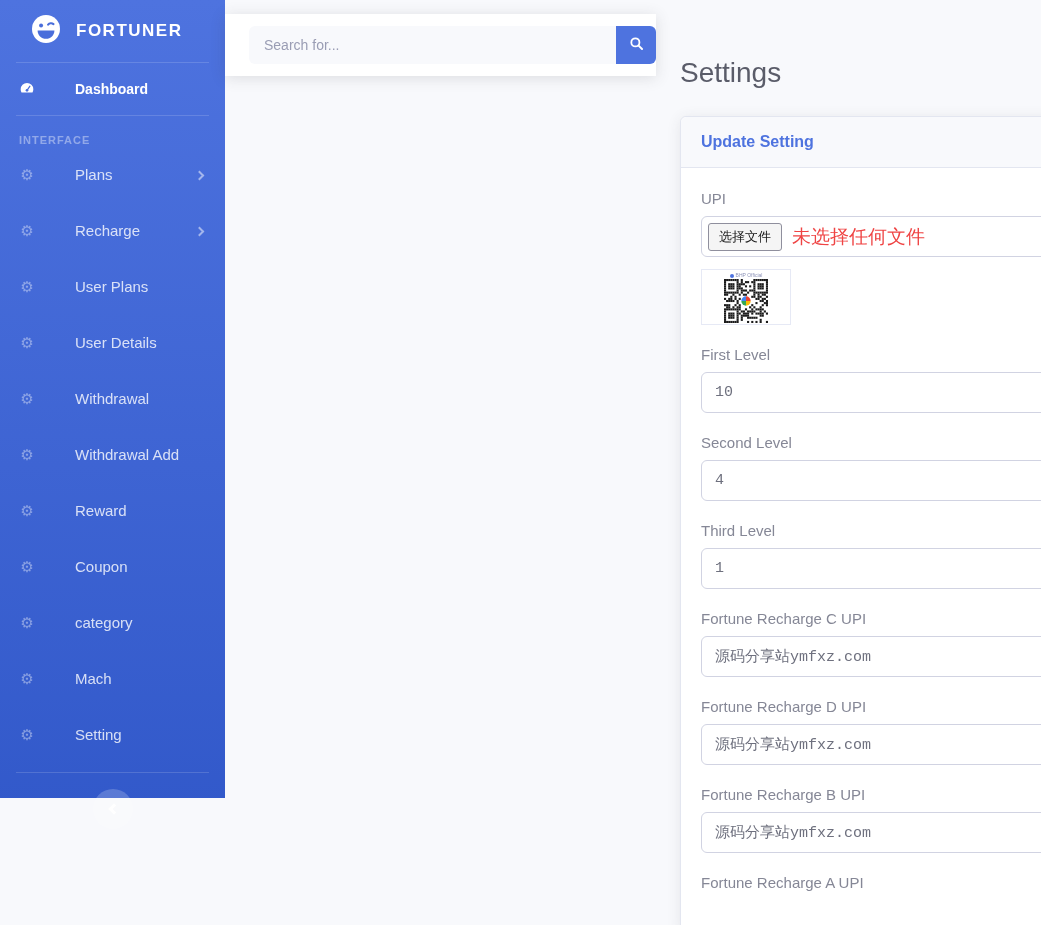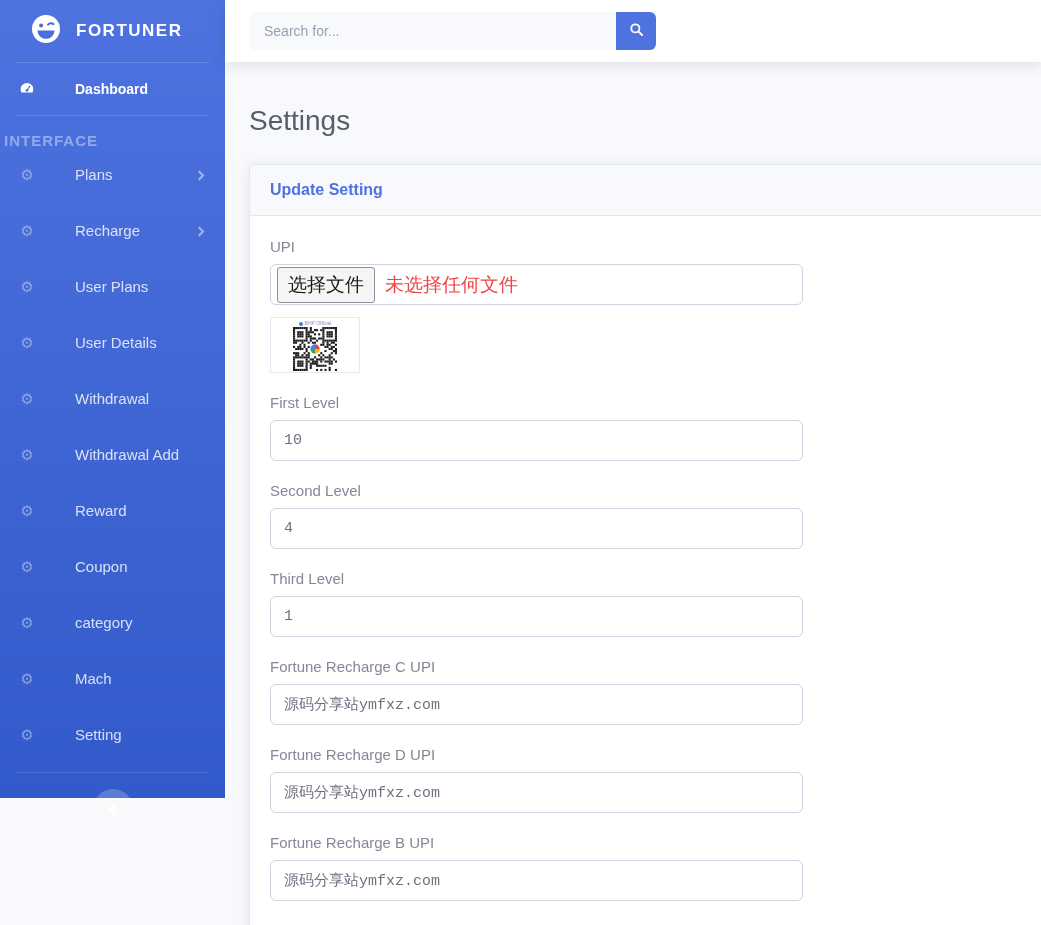--- a/index.html
+++ b/index.html
@@ -30,21 +30,21 @@
     display:flex; align-items:center; padding:15px 16px; cursor:pointer;
     color:rgba(255,255,255,0.8); font-size:15px; line-height:22px;gap:28px;
   }
   .nav-item.active { color:#fff; font-weight:bold; font-size:14px; }
   .nav-icon {
     width:22px; margin-right:9px; text-align:center;
     color:rgba(255,255,255,0.4); font-size:15px; line-height:16px;
   }
   .nav-item.active .nav-icon { color:#fff; }
   .sidebar-heading {
-    padding:18px 16px 0 4px; font-size:15px; font-weight:bold;
+    padding:18px 16px 0 19px; font-size:11px; font-weight:bold;
     letter-spacing:1px; color:rgba(255,255,255,0.4); line-height:13px;
   }
   .menu .nav-item { padding:17px 16px; }
   .chev-right {
     margin-left:auto; width:7px; height:7px;
     border-top:2.5px solid rgba(255,255,255,0.5);
     border-right:2.5px solid rgba(255,255,255,0.5);
     transform:rotate(45deg); margin-right:6px;
   }
   .toggle-wrap { text-align:center; padding-top:16px; }
@@ -53,21 +53,21 @@
     background:rgba(255,255,255,0.2); display:inline-flex;
     align-items:center; justify-content:center;
   }
   .chev-left {
     width:8px; height:8px; margin-left:3px;
     border-top:3px solid #fff; border-right:3px solid #fff;
     transform:rotate(-135deg);
   }
 
   
-  .main { flex:1 1 auto; min-width:0; display:flex; flex-direction:column; }
+  .main { flex:1 1 auto; min-width:0; display:flex; flex-direction:row;margin-top:14px; }
   .topbar {
     height:62px; background:#fff; flex:0 0 62px;
     box-shadow:0 2px 14px rgba(58,59,69,0.15);
     display:flex; align-items:center; padding-left:24px;
     position:relative; z-index:2;
   }
   .search-form { display:flex; width:407px; height:38px; }
   .search-input {
     flex:1; border:none; outline:none; background:#f8f9fc;
     border-radius:6px 0 0 6px; padding:0 15px; font-size:14px;
@@ -109,21 +109,21 @@
     background:#fff; outline:none; font-family:Liberation Mono, monospace;
   }
 
   
   .file-control {
     width:533px; height:41px; border:1px solid #d1d3e2; border-radius:6px;
     display:flex; align-items:center; padding:0 6px; cursor:pointer; background:#fff;
   }
   .file-btn {
     border:1px solid #8f8f9d; background:#f5f5f5; border-radius:3px;
-    padding:4px 10px; font-size:19px; color:#1a1a1a; cursor:pointer;
+    padding:4px 10px; font-size:13px; color:#1a1a1a; cursor:pointer;
     font-family:inherit; white-space:nowrap;
   }
   .file-status { margin-left:10px; font-size:19px; color:#ef4444; white-space:nowrap; }
 
   
   .qr-box {
     margin-top:12px; width:90px; height:56px; background:#fff;
     border:1px solid #e6e9f5; display:flex; flex-direction:column;
     align-items:center; padding-top:2px; overflow:hidden;
   }

